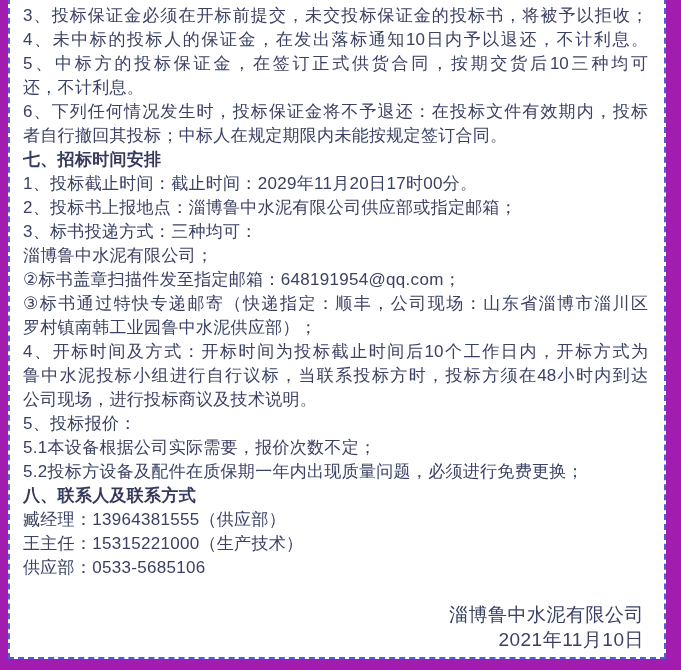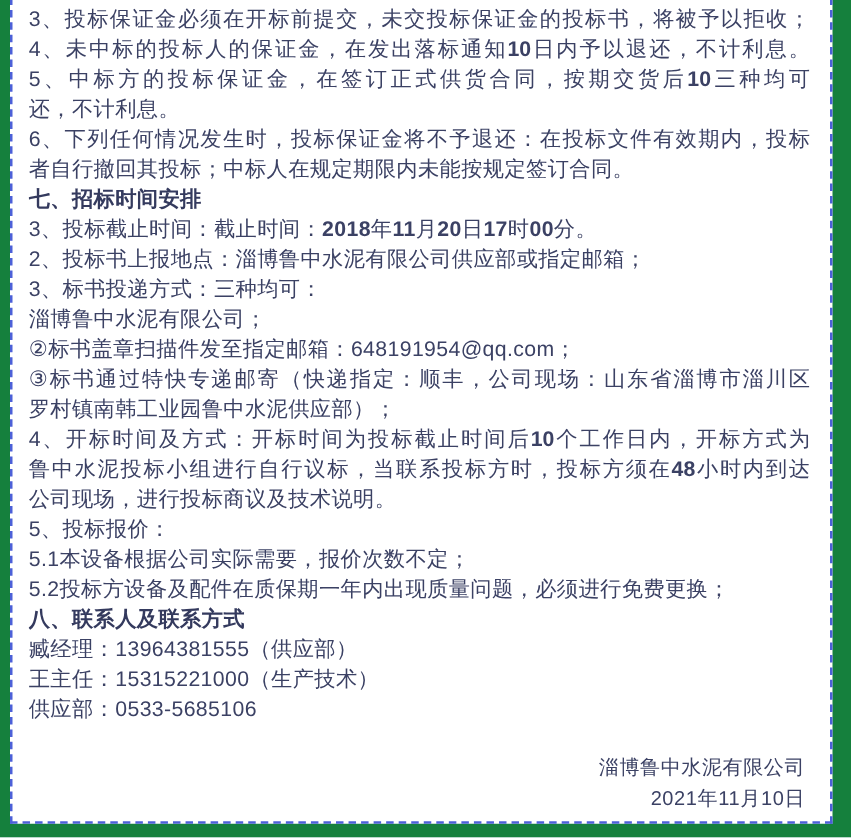--- a/index.html
+++ b/index.html
@@ -5,21 +5,21 @@
   html, body {
     margin: 0;
     padding: 0;
     background: #edf0f9;
     font-family: "Liberation Sans", "DejaVu Sans", sans-serif;
   }
   .page {
     position: relative;
     width: 681px;
     height: 670px;
-    background: #15803d;
+    background: #a21caf;
     overflow: hidden;
   }
   .paper {
     position: absolute;
     left: 8px;
     top: -2px;
     width: 658px;
     height: 661px;
     box-sizing: border-box;
     background: #ffffff;
@@ -40,49 +40,49 @@
     white-space: normal;
     text-align: justify;
     text-align-last: justify;
     letter-spacing: 0;
   }
   .doc-line.heading {
     font-weight: bold;
     color: #343a5e;
   }
   .doc-line .bold-num {
-    font-weight: bold;
+    font-weight: normal;
   }
   .footer-block {
     margin-top: 22px;
     text-align: right;
     padding-right: 4px;
   }
   .footer-line {
     height: 25px;
     line-height: 25px;
-    font-size: 16px;
+    font-size: 19px;
     color: #3b4164;
     letter-spacing: 0.5px;
   }
 </style>
 </head>
 <body>
 
 <div class="page">
   <div class="paper">
     <div>
         <div class="doc-line stretch"><span>3、投标保证金必须在开标前提交，未交投标保证金的投标书，将被予以拒收；</span></div>
         <div class="doc-line stretch"><span>4、未中标的投标人的保证金，在发出落标通知</span><span class="bold-num">10</span><span>日内予以退还，不计利息。</span></div>
         <div class="doc-line stretch"><span>5、中标方的投标保证金，在签订正式供货合同，按期交货后</span><span class="bold-num">10</span><span>三种均可</span></div>
         <div class="doc-line"><span>还，不计利息。</span></div>
         <div class="doc-line stretch"><span>6、下列任何情况发生时，投标保证金将不予退还：在投标文件有效期内，投标</span></div>
         <div class="doc-line"><span>者自行撤回其投标；中标人在规定期限内未能按规定签订合同。</span></div>
         <div class="doc-line heading"><span>七、招标时间安排</span></div>
-        <div class="doc-line"><span>3、投标截止时间：截止时间：</span><span class="bold-num">2018</span><span>年</span><span class="bold-num">11</span><span>月</span><span class="bold-num">20</span><span>日</span><span class="bold-num">17</span><span>时</span><span class="bold-num">00</span><span>分。</span></div>
+        <div class="doc-line"><span>1、投标截止时间：截止时间：</span><span class="bold-num">2029</span><span>年</span><span class="bold-num">11</span><span>月</span><span class="bold-num">20</span><span>日</span><span class="bold-num">17</span><span>时</span><span class="bold-num">00</span><span>分。</span></div>
         <div class="doc-line"><span>2、投标书上报地点：淄博鲁中水泥有限公司供应部或指定邮箱；</span></div>
         <div class="doc-line"><span>3、标书投递方式：三种均可：</span></div>
         <div class="doc-line"><span>淄博鲁中水泥有限公司；</span></div>
         <div class="doc-line"><span>②标书盖章扫描件发至指定邮箱：648191954@qq.com；</span></div>
         <div class="doc-line stretch"><span>③标书通过特快专递邮寄（快递指定：顺丰，公司现场：山东省淄博市淄川区</span></div>
         <div class="doc-line"><span>罗村镇南韩工业园鲁中水泥供应部）；</span></div>
         <div class="doc-line stretch"><span>4、开标时间及方式：开标时间为投标截止时间后</span><span class="bold-num">10</span><span>个工作日内，开标方式为</span></div>
         <div class="doc-line stretch"><span>鲁中水泥投标小组进行自行议标，当联系投标方时，投标方须在</span><span class="bold-num">48</span><span>小时内到达</span></div>
         <div class="doc-line"><span>公司现场，进行投标商议及技术说明。</span></div>
         <div class="doc-line"><span>5、投标报价：</span></div>

